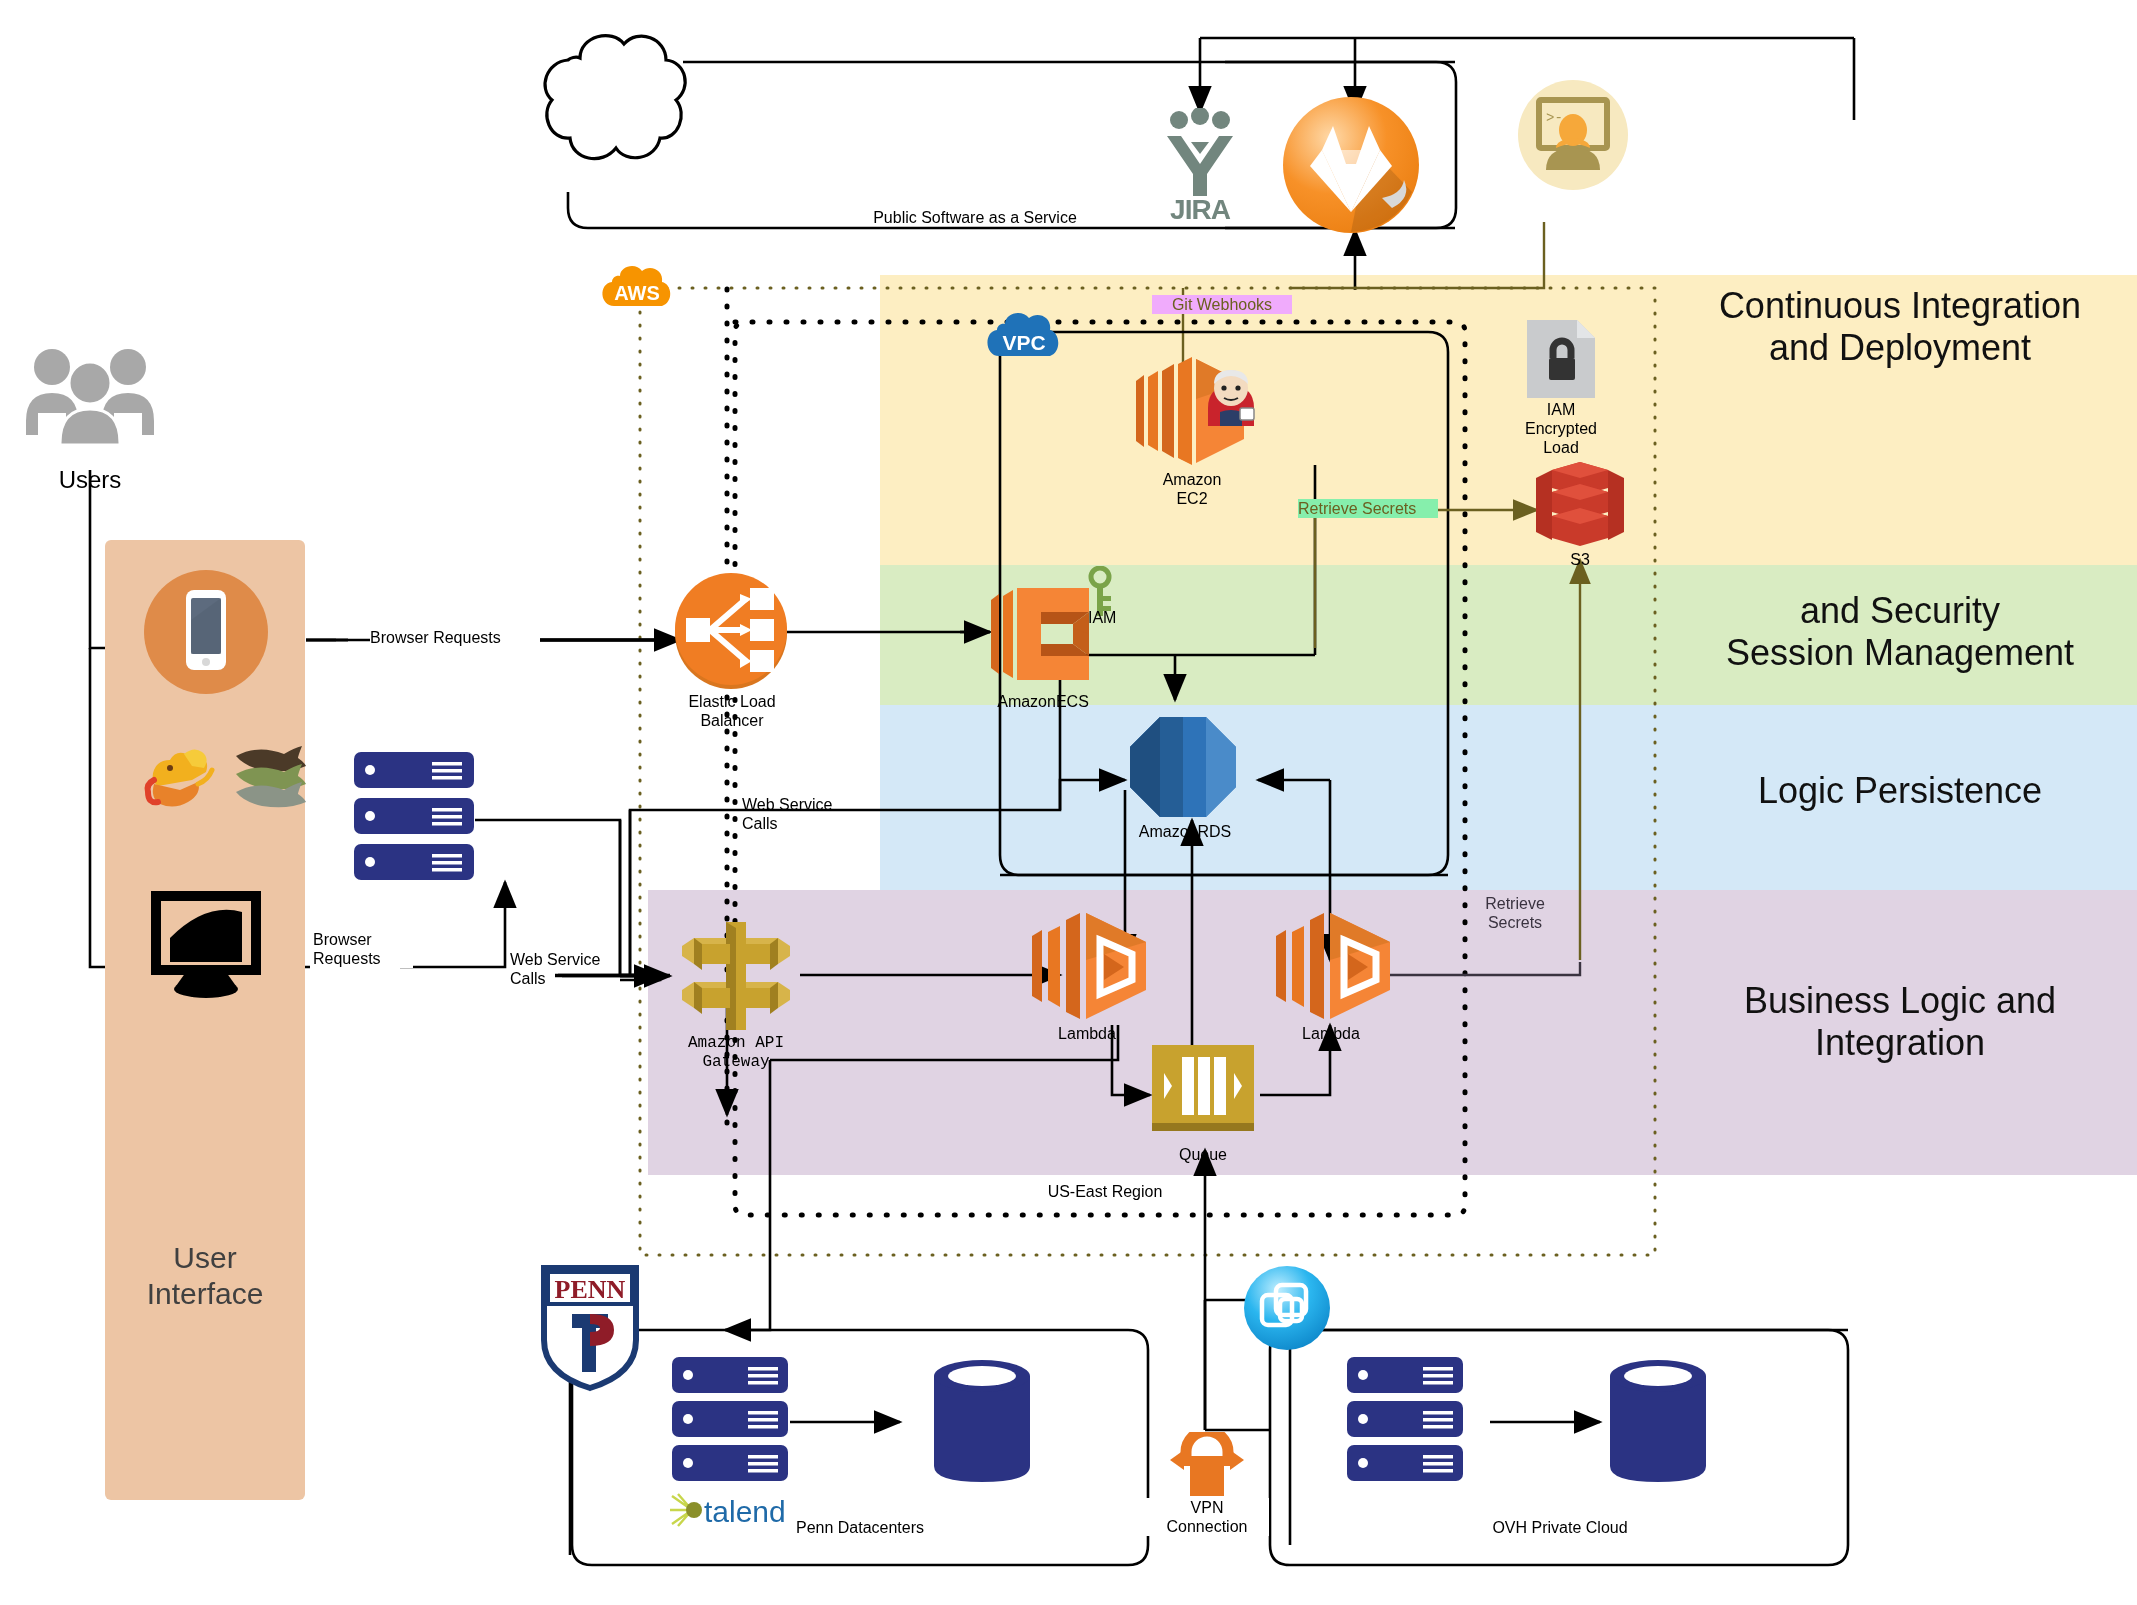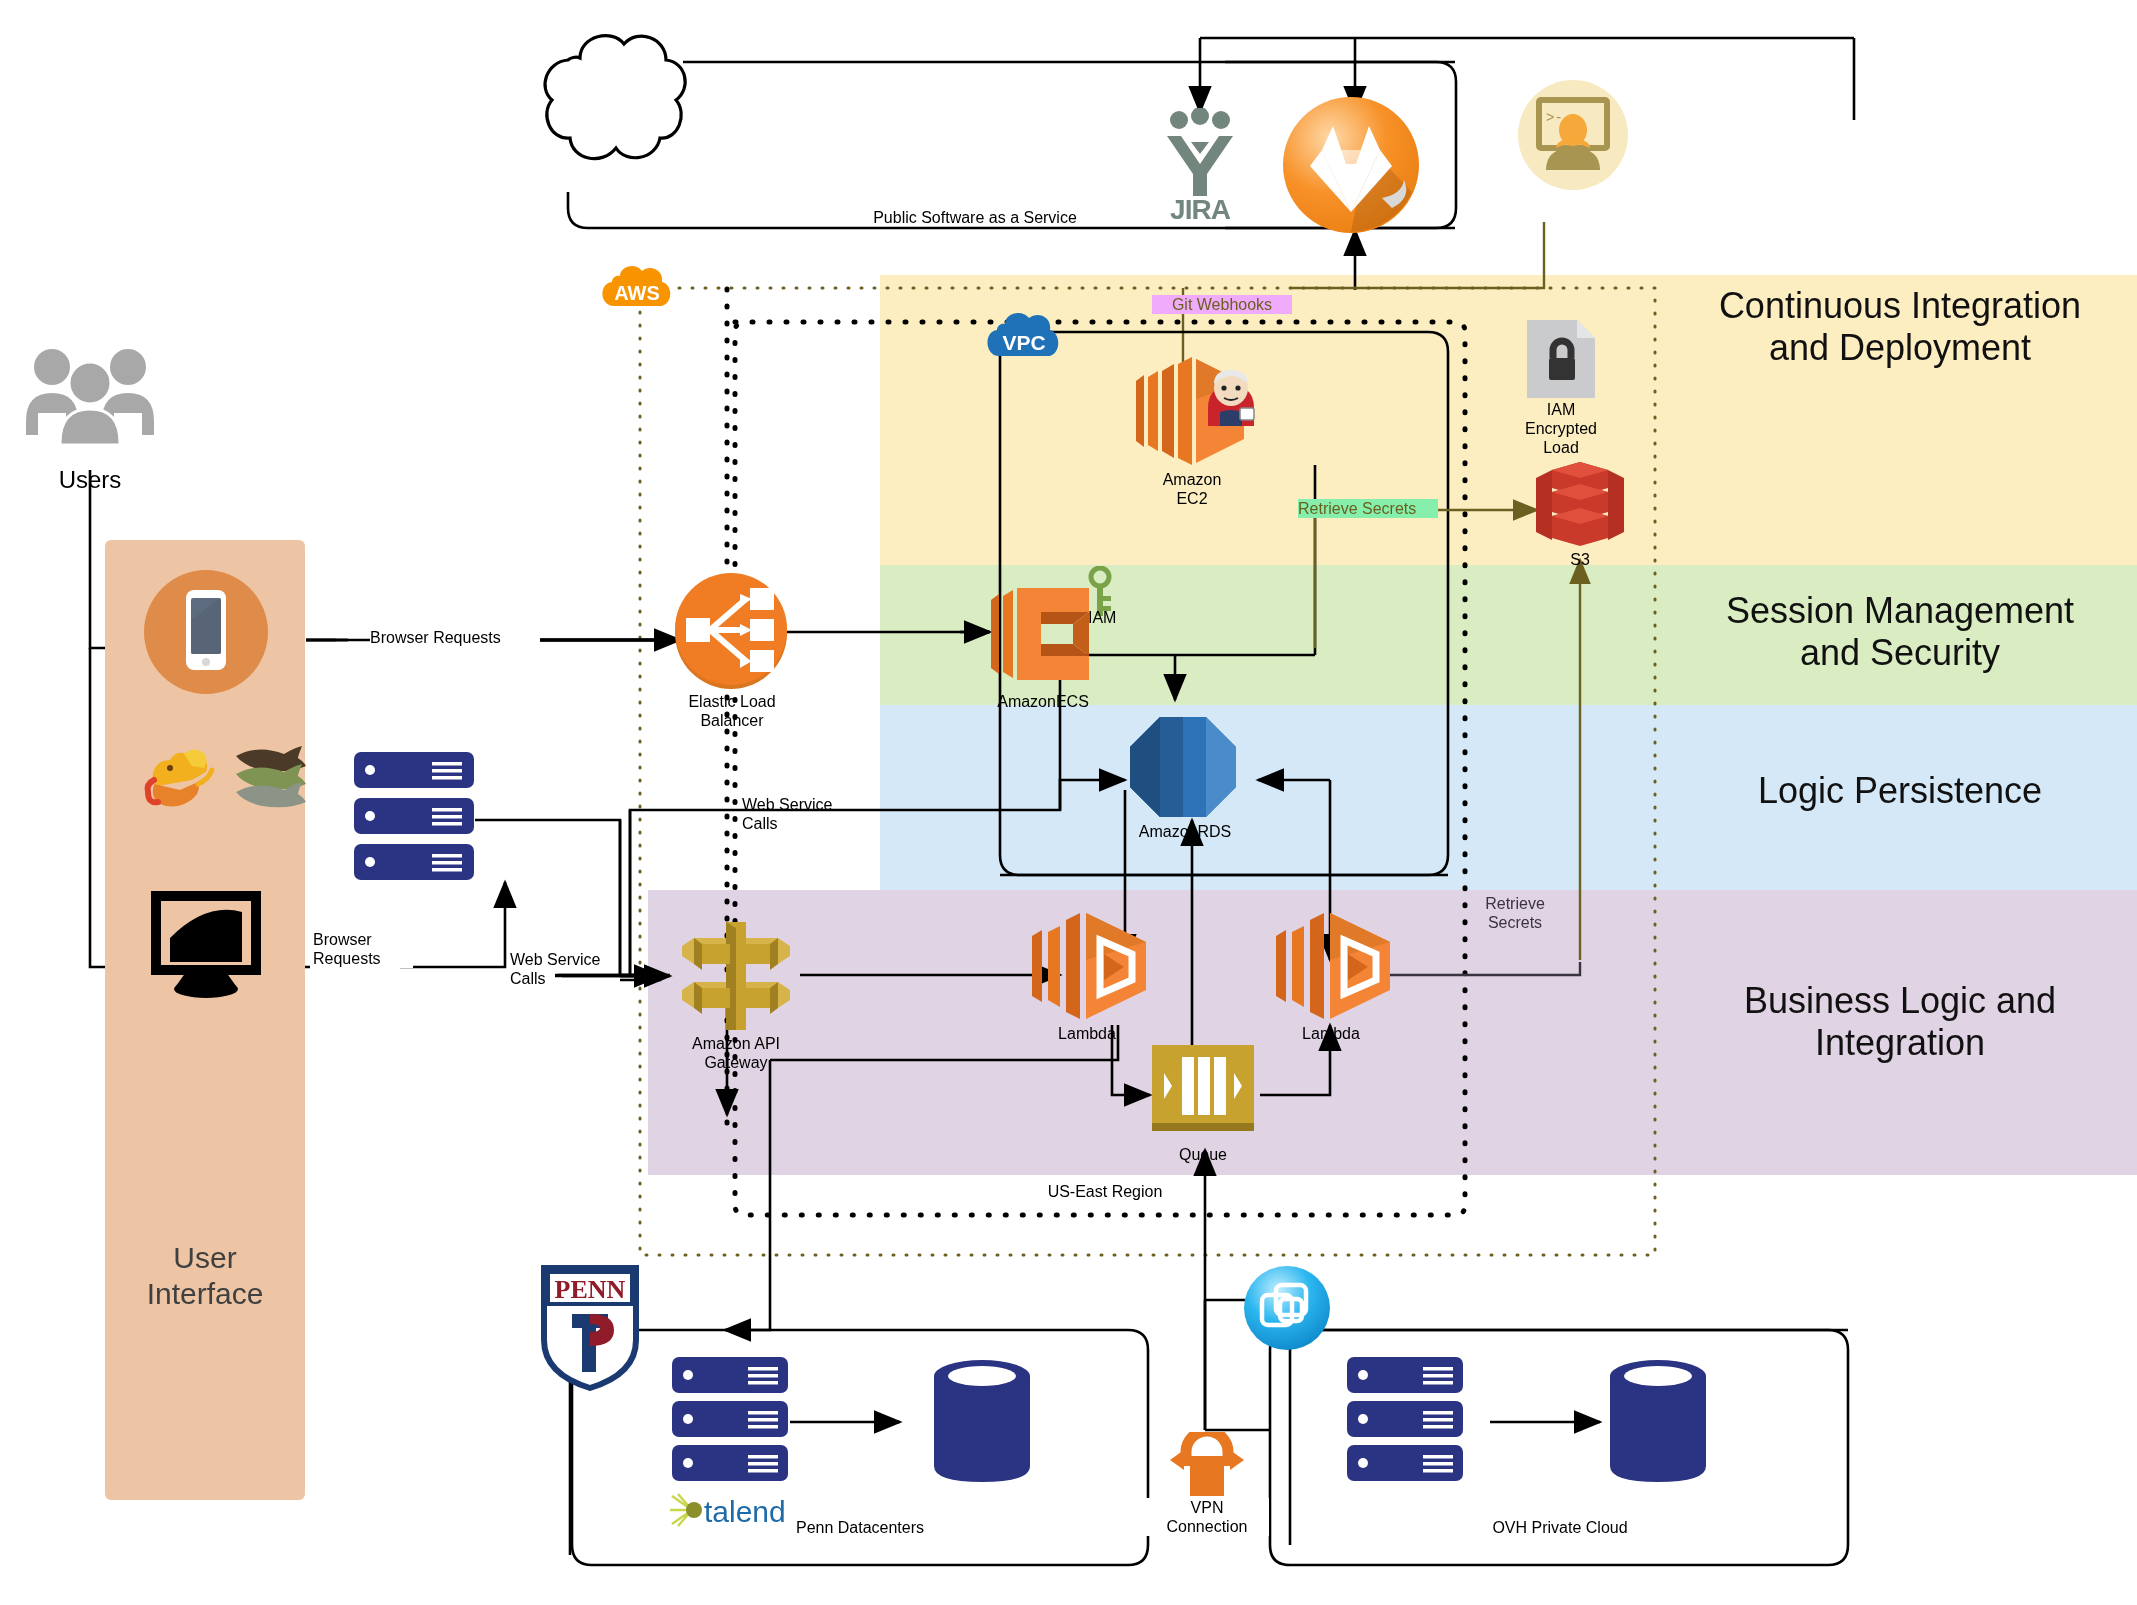--- a/index.html
+++ b/index.html
@@ -27,22 +27,22 @@
   <div class="band" style="top:275px;height:290px;width:1257px;background:#fdeec2;"></div>
   <div class="band" style="top:565px;height:140px;width:1257px;background:#d9ecc2;"></div>
   <div class="band" style="top:705px;height:185px;width:1257px;background:#d4e8f7;"></div>
   <div class="band" style="top:890px;height:285px;left:648px;width:1489px;background:#e0d3e3;"></div>
 
   <div class="band-label" style="left:1690px;top:285px;width:420px;">
     <div>Continuous Integration</div>
     <div>and Deployment</div>
   </div>
   <div class="band-label" style="left:1690px;top:590px;width:420px;">
+    <div>and Security</div>
     <div>Session Management</div>
-    <div>and Security</div>
   </div>
   <div class="band-label" style="left:1690px;top:770px;width:420px;">
     <div>Logic Persistence</div>
   </div>
   <div class="band-label" style="left:1690px;top:980px;width:420px;">
     <div>Business Logic and</div>
     <div>Integration</div>
   </div>
 
   <svg class="abs" style="left:0;top:0;" width="2137" height="1605" viewBox="0 0 2137 1605">
@@ -462,21 +462,21 @@
       <path d="M22,18 L30,24 L30,50 L22,44 Z" fill="#a08020"></path>
       <path d="M106,18 L98,24 L98,50 L106,44 Z" fill="#a08020"></path>
       <path d="M22,62 L30,68 L30,94 L22,88 Z" fill="#a08020"></path>
       <path d="M106,62 L98,68 L98,94 L106,88 Z" fill="#a08020"></path>
       <rect x="30" y="24" width="28" height="20" fill="#c8a22e"></rect>
       <rect x="70" y="24" width="28" height="20" fill="#c8a22e"></rect>
       <rect x="30" y="68" width="28" height="20" fill="#c8a22e"></rect>
       <rect x="70" y="68" width="28" height="20" fill="#c8a22e"></rect>
     </svg>
   </div>
-  <div class="lbl" style="left:660px;top:1034px;width:152px;">
+  <div class="lbl" style="left:660px;top:1034px;width:152px;font-family:Liberation Mono, monospace;">
     <div>Amazon API</div>
     <div>Gateway</div>
   </div>
 
   <div class="abs" style="left:1028px;top:910px;width:122px;height:112px;">
     <svg width="122" height="112" viewBox="0 0 122 112">
       <path d="M4,26 L4,86 L14,92 L14,20 Z" fill="#d4661c"></path>
       <path d="M20,22 L20,90 L32,97 L32,16 Z" fill="#e87722"></path>
       <path d="M38,10 L38,102 L52,109 L52,3 Z" fill="#d4661c"></path>
       <path d="M58,3 L58,109 L118,80 L118,32 Z" fill="#f58536"></path>

